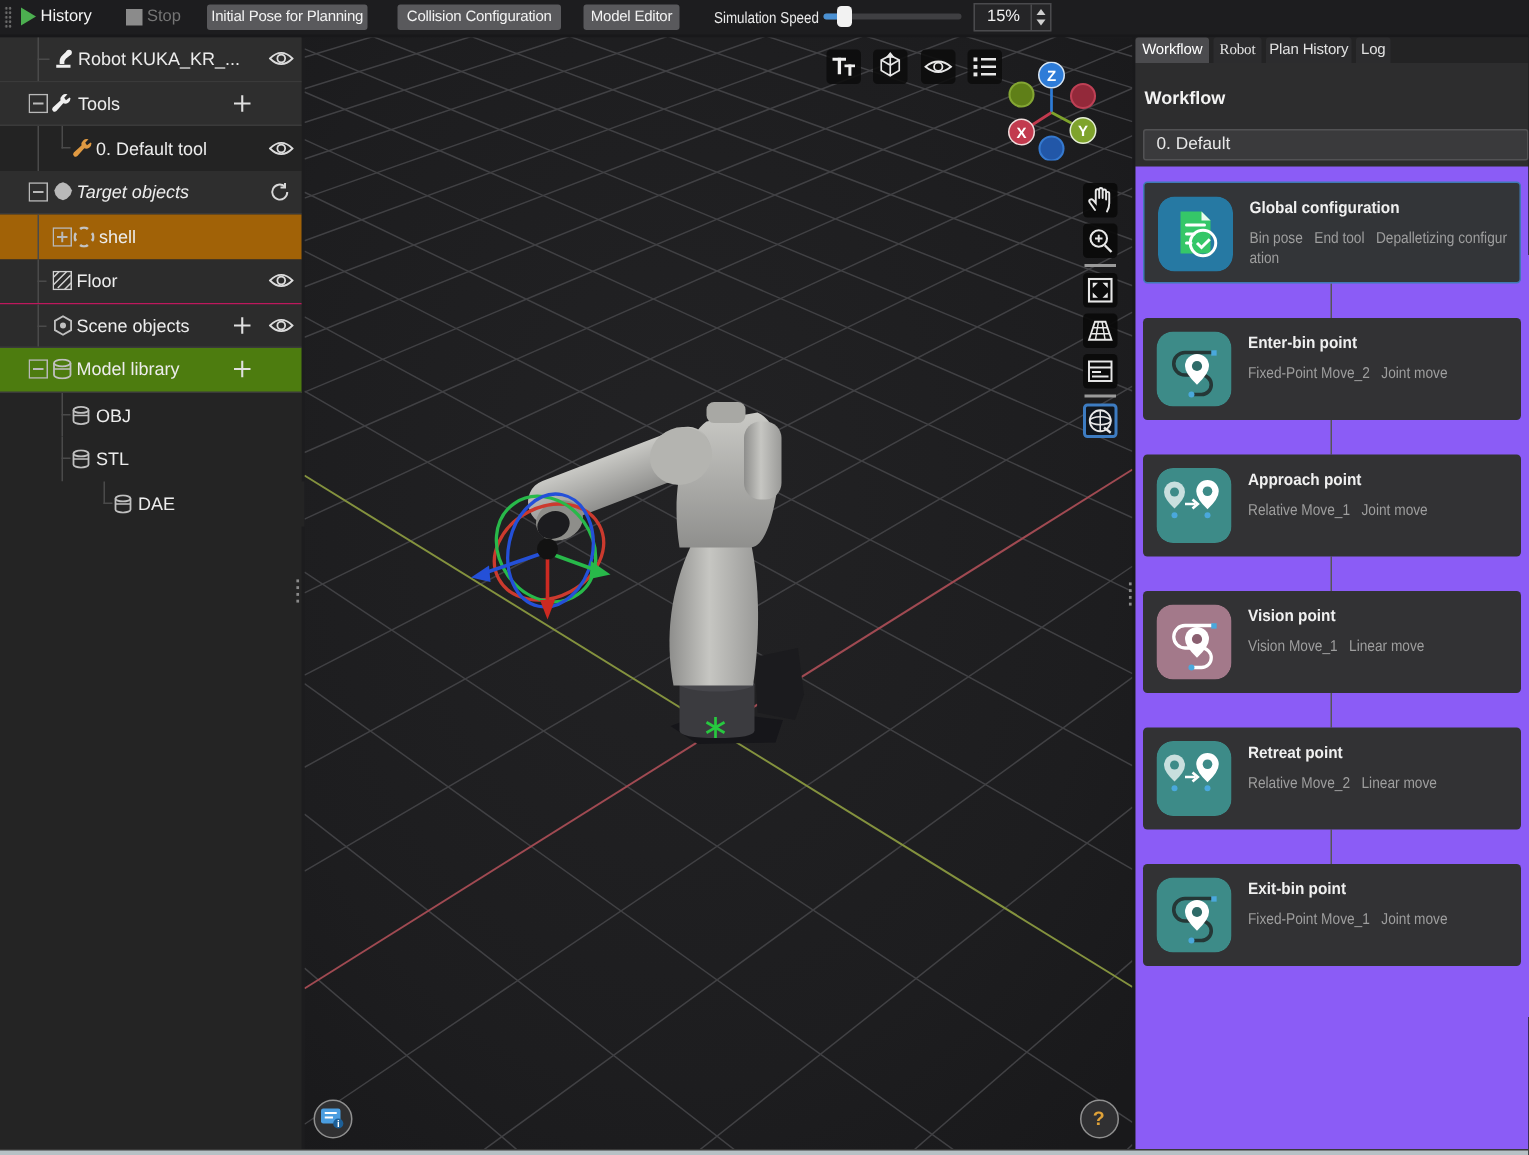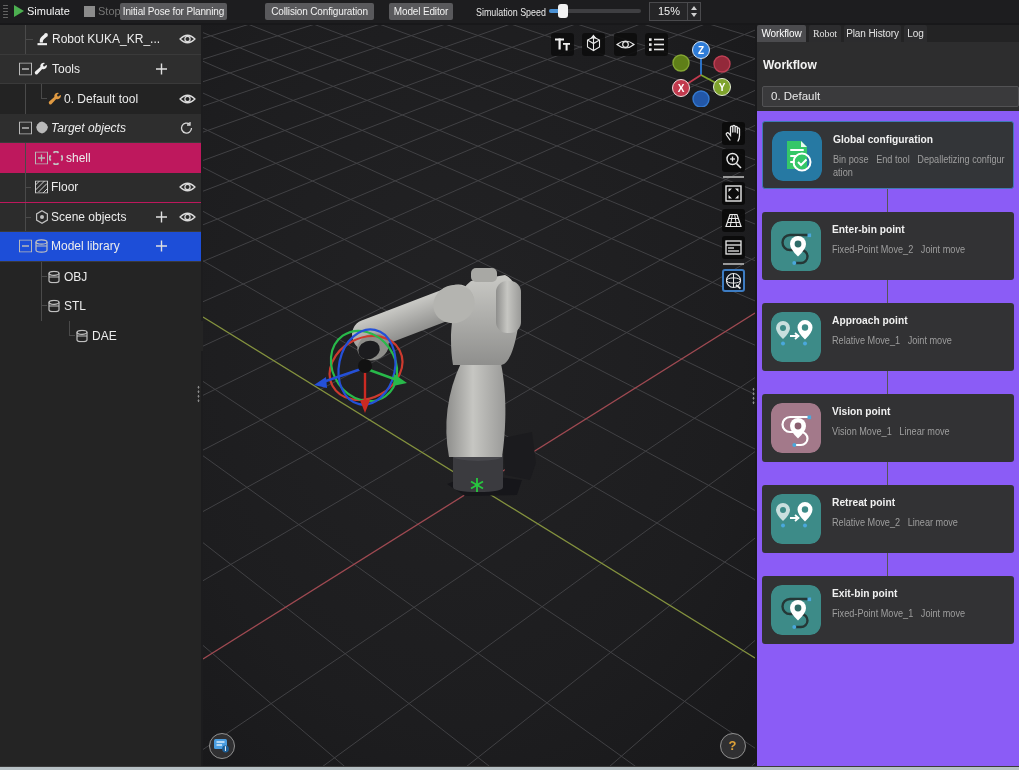--- a/index.html
+++ b/index.html
@@ -57,24 +57,24 @@
 
 #bedge { position:absolute; left:0; top:766px; width:1019px; height:4px; background:#b7c1c5; border-top:1px solid #3a3a3a; }
 #tseam { position:absolute; left:0; top:23px; width:1019px; height:2px; background:#18181a; }
 </style>
 </head>
 <body>
 <div id="app">
   <div id="toolbar">
     <div id="tb-handle"></div>
     <div id="tb-play"></div>
-    <div id="tb-sim">Simulate</div>
+    <div id="tb-sim">History</div>
     <div id="tb-stopsq"></div>
     <div id="tb-stop">Stop</div>
-    <div class="tbtn" style="left:120px;width:107px;">Initial Pose for Planning</div>
+    <div class="tbtn" style="left:138px;width:107px;">Initial Pose for Planning</div>
     <div class="tbtn" style="left:265px;width:109px;">Collision Configuration</div>
     <div class="tbtn" style="left:389px;width:64px;">Model Editor</div>
     <div id="tb-speedlbl">Simulation Speed</div>
     <div id="tb-slider">
         <div class="fill"></div>
         <div class="knob"></div>
       </div>
     <div id="tb-spin">
         <div class="val">15%</div>
         <div class="arr">
@@ -132,21 +132,21 @@
         </svg>
       <svg style="left:35px;" width="14" height="14" viewBox="0 0 14 14">
           <path d="M7 0.5 l2.5 1 l2 1.8 l1.5 2.7 l-1 3 l-2.5 2.5 l-2.5 1 l-3-1.2 l-2-2.3 l-0.8-3 l1.3-2.7 l2-2 z" fill="#b9b9b9"></path>
         </svg>
       <div class="lbl" style="left:51px;font-style:italic;">Target objects</div>
       <svg style="left:180px;" width="13" height="13" viewBox="0 0 13 13">
           <path d="M11.5 6.5 a5 5 0 1 1 -1.7 -3.7" fill="none" stroke="#d8d8d8" stroke-width="1.3"></path>
           <path d="M10 0.5 v3 h-3" fill="none" stroke="#d8d8d8" stroke-width="1.3"></path>
         </svg>
     </div>
-    <div class="trow" style="background:#be185d;">
+    <div class="trow" style="background:#a16207;">
       <div style="position:absolute;left:25px;top:0;width:1px;height:100%;background:#4a4a4a;"></div>
       <svg style="left:35px;" width="13" height="13" viewBox="0 0 13 13">
           <rect x="0.5" y="0.5" width="12" height="12" fill="none" stroke="#b9b9b9"></rect>
           <line x1="3" y1="6.5" x2="10" y2="6.5" stroke="#b9b9b9" stroke-width="1.3"></line>
           <line x1="6.5" y1="3" x2="6.5" y2="10" stroke="#b9b9b9" stroke-width="1.3"></line>
         </svg>
       <svg style="left:49px;" width="14" height="14" viewBox="0 0 14 14">
           <g fill="none" stroke="#c4c4c4" stroke-width="1.8">
             <path d="M4.4 1.7 a4 4 0 0 1 5.2 0 M12.3 4.4 a4 4 0 0 1 0 5.2 M9.6 12.3 a4 4 0 0 1 -5.2 0 M1.7 9.6 a4 4 0 0 1 0 -5.2"></path>
           </g>
@@ -175,21 +175,21 @@
         </svg>
       <div class="lbl" style="left:51px;">Scene objects</div>
       <svg style="left:155px;" width="13" height="13" viewBox="0 0 13 13">
           <path d="M6.5 1 v11 M1 6.5 h11" stroke="#e0e0e0" stroke-width="1.4"></path>
         </svg>
       <svg style="left:179px;" width="17" height="12" viewBox="0 0 17 12">
           <path d="M1 6 Q8.5 -1.5 16 6 Q8.5 13.5 1 6 z" fill="none" stroke="#dcdcdc" stroke-width="1.2"></path>
           <circle cx="8.5" cy="6" r="2.6" fill="none" stroke="#dcdcdc" stroke-width="1.2"></circle>
         </svg>
     </div>
-    <div class="trow" style="background:#1d4ed8;border-bottom:1px solid #3a3a3a;">
+    <div class="trow" style="background:#4d7c0f;border-bottom:1px solid #3a3a3a;">
       <svg style="left:19px;" width="13" height="13" viewBox="0 0 13 13">
           <rect x="0.5" y="0.5" width="12" height="12" fill="none" stroke="#b9b9b9"></rect>
           <line x1="3" y1="6.5" x2="10" y2="6.5" stroke="#b9b9b9" stroke-width="1.3"></line>
         </svg>
       <svg style="left:35px;" width="13" height="14" viewBox="0 0 13 14">
           <ellipse cx="6.5" cy="3" rx="5.5" ry="2.2" fill="none" stroke="#c0c0c0" stroke-width="1.2"></ellipse>
           <path d="M1 3 v8 a5.5 2.2 0 0 0 11 0 v-8" fill="none" stroke="#c0c0c0" stroke-width="1.2"></path>
           <line x1="1" y1="7" x2="12" y2="7" stroke="#c0c0c0" stroke-width="1"></line>
         </svg>
       <div class="lbl" style="left:51px;">Model library</div>

